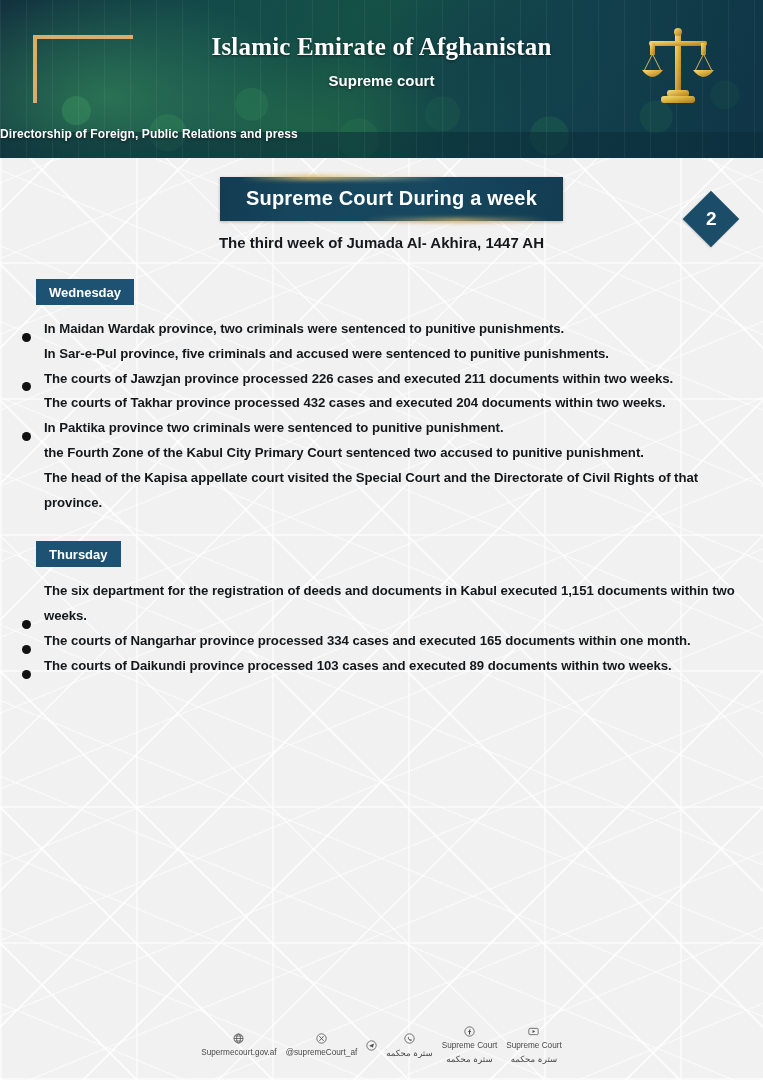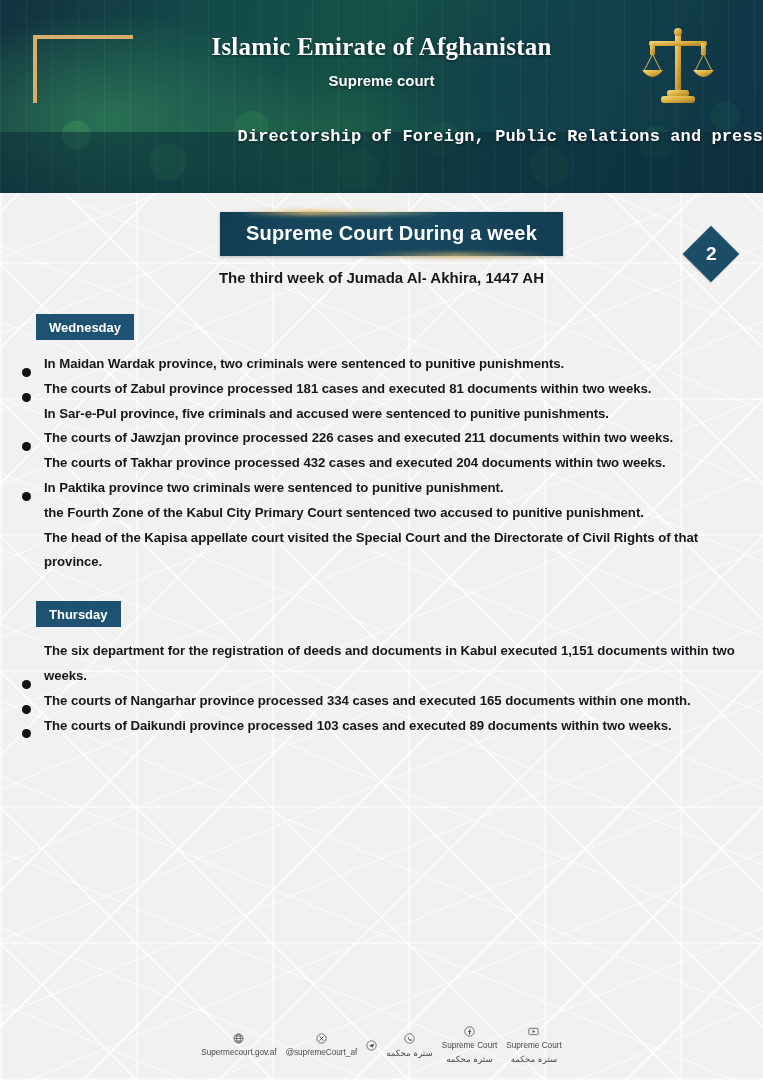--- a/index.html
+++ b/index.html
@@ -28,21 +28,21 @@
     background-image:
       repeating-linear-gradient(22.5deg, rgba(255,255,255,.5) 0 1.5px, transparent 1.5px 70px),
       repeating-linear-gradient(-22.5deg, rgba(255,255,255,.5) 0 1.5px, transparent 1.5px 70px);
   }
 
   .sheet { position:relative; z-index:1; width:763px; height:1080px; }
 
   
   .header {
     position:relative;
-    height:193px;
+    height:158px;
     overflow:hidden;
     background:
       radial-gradient(ellipse 280px 150px at 14% 62%, rgba(46,122,86,.85), transparent 72%),
       radial-gradient(ellipse 200px 120px at 40% 78%, rgba(36,104,74,.75), transparent 70%),
       radial-gradient(ellipse 240px 150px at 68% 40%, rgba(18,64,74,.8), transparent 75%),
       linear-gradient(110deg,#12323f 0%,#134a4a 26%,#155246 48%,#12414c 70%,#0f3446 100%);
   }
   .header::before{ 
     content:"";
     position:absolute; inset:0;
@@ -87,25 +87,24 @@
   }
   .hdr-sub{
     margin-top:11px;
     color:#fff;
     font-size:15px;
     font-weight:bold;
     text-shadow:0 1px 3px rgba(0,0,0,.5);
   }
   .hdr-dept{
     position:absolute; left:0; right:0; top:127px;
-    z-index:4; text-align:right;
-    color:#fff; font-size:17px; font-weight:bold;
+    z-index:4; text-align:left;
+    color:#fff; font-size:12px; font-weight:bold;
     letter-spacing:.1px;
     text-shadow:0 1px 3px rgba(0,0,0,.5);
-    font-family:Liberation Mono, monospace;
   }
   .scales{
     position:absolute; right:48px; top:24px;
     z-index:4; width:74px; height:86px;
   }
 
   
   .banner-wrap{ position:relative; margin-top:19px; text-align:center; }
   .banner{
     display:inline-block;
@@ -269,26 +268,20 @@
       <div class="day-chip">Wednesday</div>
       <div class="lines">
 
         <div class="line">
           <span class="bullet">
               <i></i>
             </span>
           <span class="line-text">In Maidan Wardak province, two criminals were sentenced to punitive punishments.</span>
         </div>
 
-        <div class="line">
-          <span class="bullet">
-              <i></i>
-            </span>
-          <span class="line-text">The courts of Zabul province processed 181 cases and executed 81 documents within two weeks.</span>
-        </div>
 
         <div class="line">
           <span class="bullet empty">
               <i></i>
             </span>
           <span class="line-text">In Sar-e-Pul province, five criminals and accused were sentenced to punitive punishments.</span>
         </div>
 
         <div class="line">
           <span class="bullet">

